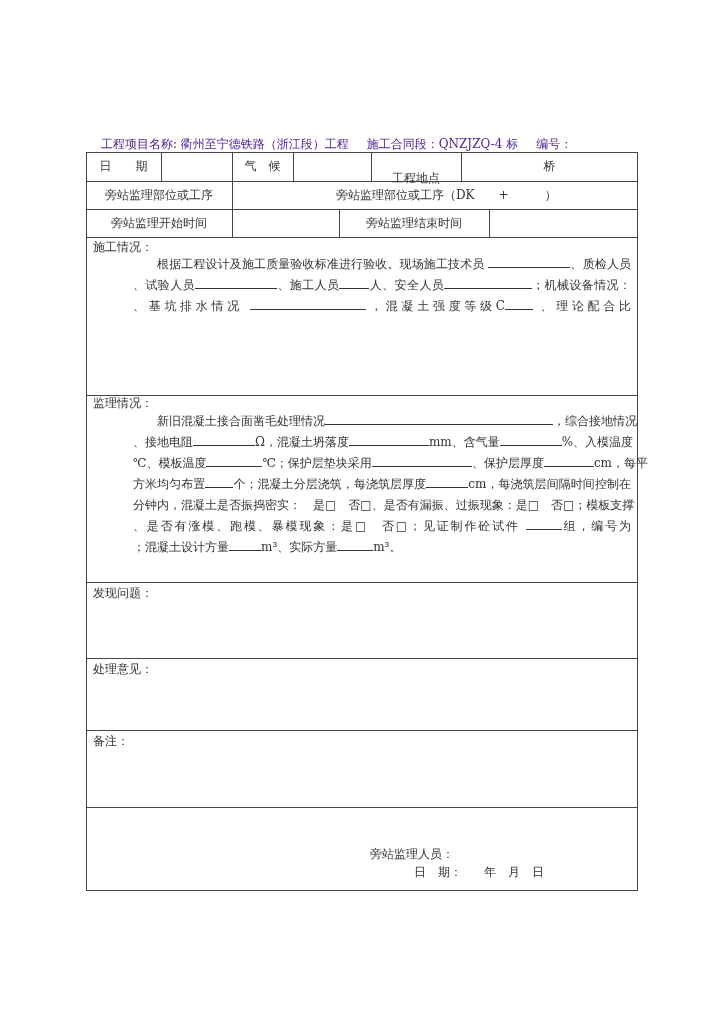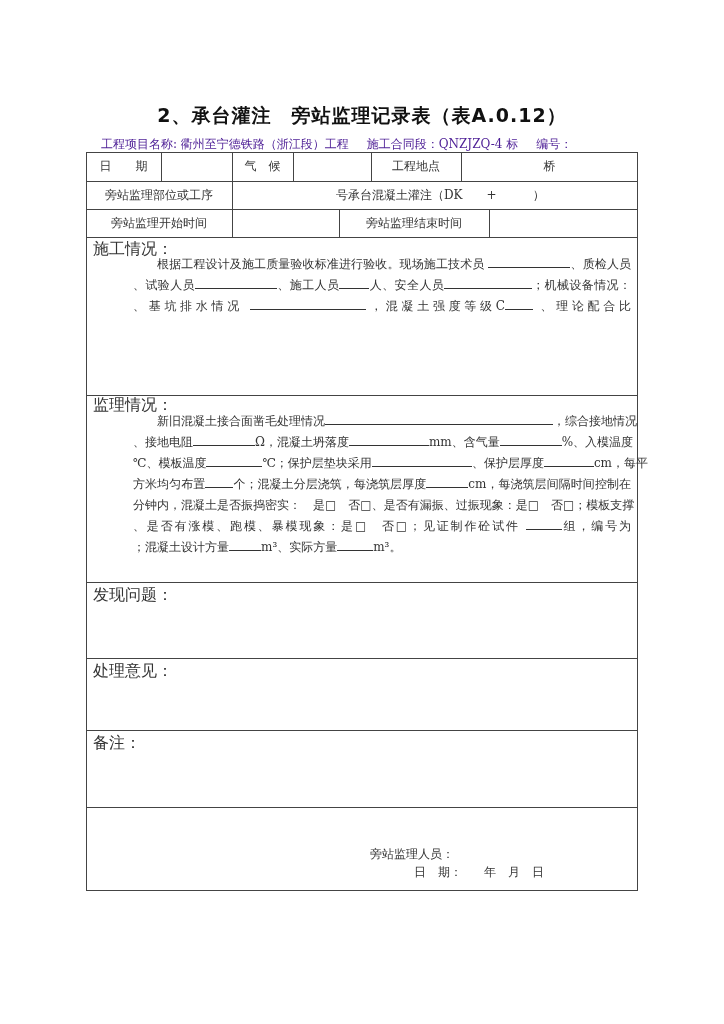--- a/index.html
+++ b/index.html
@@ -24,37 +24,36 @@
     .tbl-border {
       position: absolute; left: 86px; top: 152px; width: 552px; height: 739px;
       border: 1.5px solid #444;
     }
     .hline { position: absolute; left: 86px; width: 552px; height: 0; border-top: 1.5px solid #444; }
     .vline { position: absolute; width: 0; border-left: 1px solid #444; }
     .cell {
       position: absolute; font-size: 12px; color: #333;
       display: flex; align-items: center; justify-content: center; white-space: nowrap;
     }
-    .sec-label { position: absolute; left: 93px; font-size: 16px; color: #333; }
+    .sec-label { position: absolute; left: 93px; font-size: 12px; color: #333; }
     .para {
       position: absolute; left: 93px; width: 538px; font-size: 12px; color: #333;
       line-height: 21px;
     }
     .line { display: block; white-space: nowrap; text-align: justify; text-align-last: justify; margin-left: 40px; }
     .line.last { text-align-last: left; }
     .indent { padding-left: 24px; }
     .blank { display: inline-block; border-bottom: 1px solid #333; height: 12px; vertical-align: baseline; }
     .sign { position: absolute; font-size: 12px; color: #333; white-space: nowrap; }
   </style>
 </head>
 <body>
 
 <div class="page">
 
-  <div class="title">2、承台灌注　旁站监理记录表（表A.0.12）</div>
 
   <div class="meta">
     <span>工程项目名称: 衢州至宁德铁路（浙江段）工程</span>
     <span>施工合同段：QNZJZQ-4 标</span>
     <span>编号：</span>
   </div>
 
   <div class="tbl-border"></div>
   <div class="hline" style="top:181px"></div>
   <div class="hline" style="top:209px"></div>
@@ -71,25 +70,25 @@
   <div class="vline" style="left:371px; top:152px; height:29px"></div>
   <div class="vline" style="left:461px; top:152px; height:29px"></div>
 
   <div class="vline" style="left:339px; top:209px; height:28px"></div>
   <div class="vline" style="left:489px; top:209px; height:28px"></div>
 
   <div class="cell" style="left:86px; top:152px; width:75px; height:29px">日　　期</div>
   <div class="cell" style="left:161px; top:152px; width:71px; height:29px"></div>
   <div class="cell" style="left:232px; top:152px; width:61px; height:29px">气　候</div>
   <div class="cell" style="left:293px; top:152px; width:78px; height:29px"></div>
-  <div class="cell" style="left:371px; top:152px; width:90px; height:29px">工程地点</div>
+  <div class="cell" style="left:371px; top:164px; width:90px; height:29px">工程地点</div>
   <div class="cell" style="left:461px; top:152px; width:177px; height:29px">桥</div>
 
   <div class="cell" style="left:86px; top:181px; width:146px; height:28px">旁站监理部位或工序</div>
-  <div class="cell" style="left:232px; top:181px; width:406px; height:28px; justify-content:flex-start; padding-left:104px">号承台混凝土灌注（DK　　+　　　）</div>
+  <div class="cell" style="left:232px; top:181px; width:406px; height:28px; justify-content:flex-start; padding-left:104px">旁站监理部位或工序（DK　　+　　　）</div>
 
   <div class="cell" style="left:86px; top:209px; width:146px; height:28px">旁站监理开始时间</div>
   <div class="cell" style="left:232px; top:209px; width:107px; height:28px"></div>
   <div class="cell" style="left:339px; top:209px; width:150px; height:28px">旁站监理结束时间</div>
   <div class="cell" style="left:489px; top:209px; width:149px; height:28px"></div>
 
   <div class="sec-label" style="top:239px">施工情况：</div>
   <div class="para" style="top:254px">
     <span class="line indent"><span>根据工程设计及施工质量验收标准进行验收。现场施工技术员</span> <span class="blank" style="width:82px"></span><span>、质检人员</span></span>
     <span class="line"><span>、试验人员</span><span class="blank" style="width:82px"></span><span>、施工人员</span><span class="blank" style="width:30px"></span><span>人、安全人员</span><span class="blank" style="width:88px"></span><span>；机械设备情况：</span></span>

